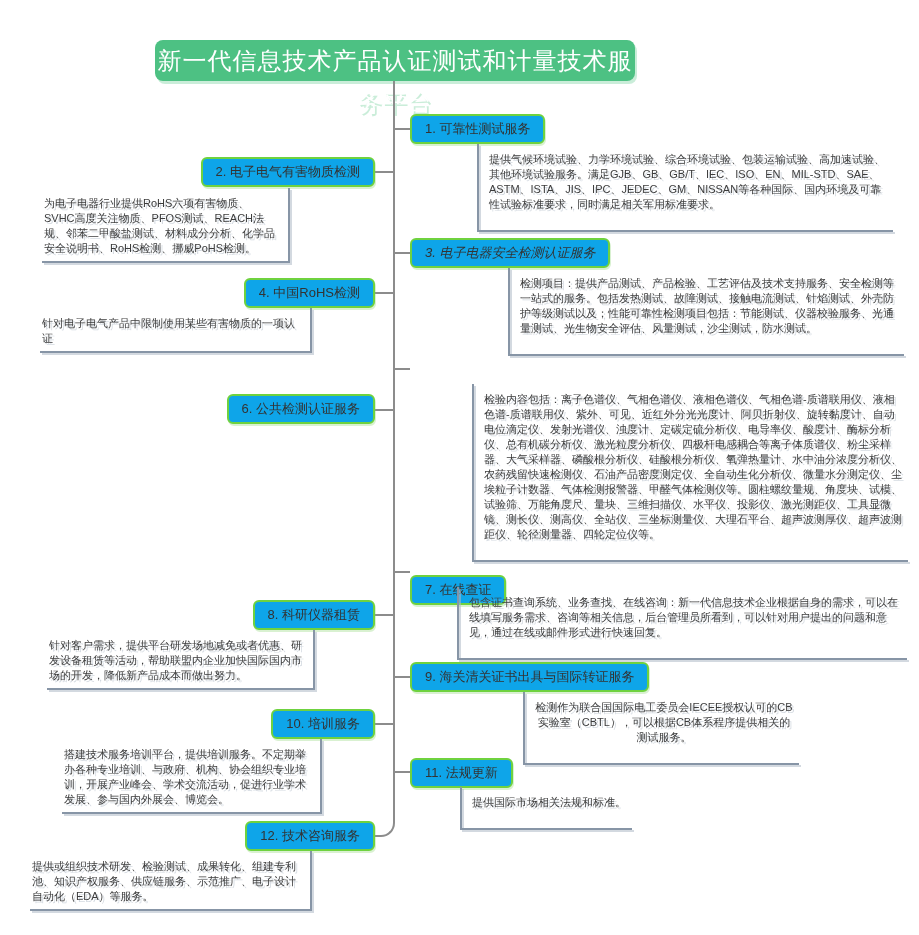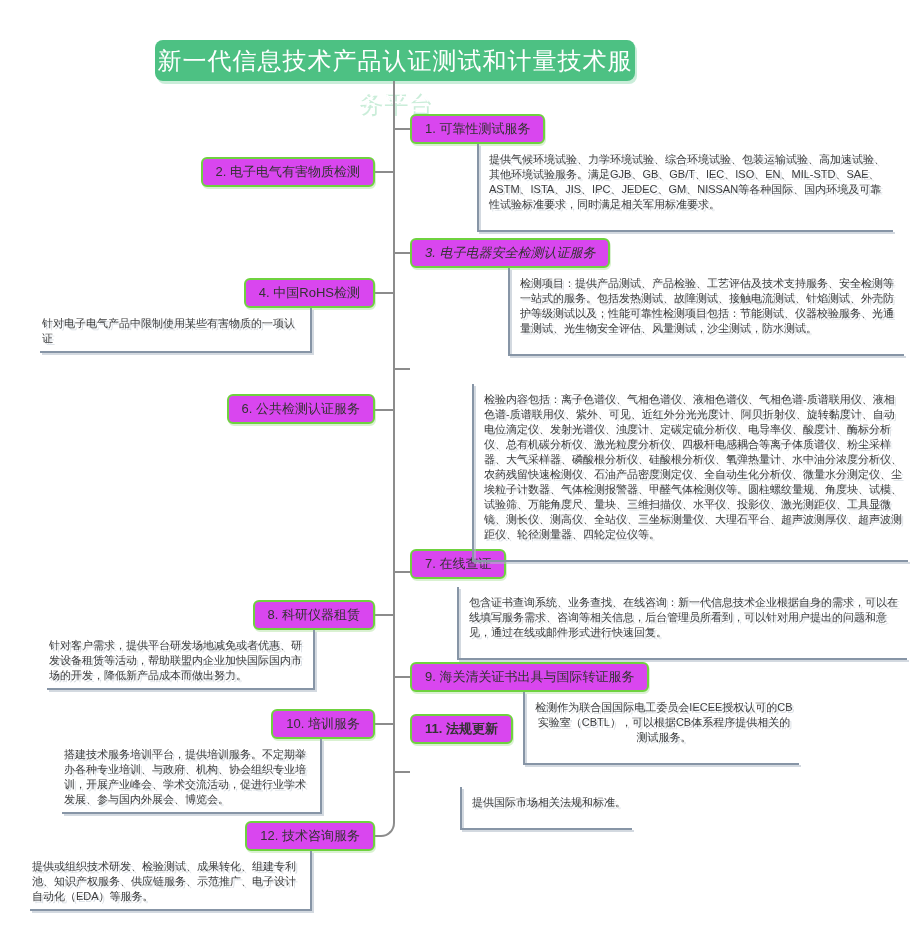--- a/index.html
+++ b/index.html
@@ -24,21 +24,21 @@
   .vline{width:2px;}
   .hline{height:2px;}
   .elbow{
     position:absolute;left:375px;top:821px;width:20px;height:16px;
     border-right:2px solid var(--connector);
     border-bottom:2px solid var(--connector);
     border-bottom-right-radius:14px;
   }
 
   .node{
-    position:absolute;background:#d946ef;border:2px solid var(--node-border);
+    position:absolute;background:#0ea5e9;border:2px solid var(--node-border);
     border-radius:6px;padding:3px 13px;font-size:13px;line-height:20px;
     color:#333333;white-space:nowrap;
     filter:drop-shadow(1px 2px 0 rgba(120,205,90,0.28));
   }
   .node.l{text-align:center;}
 
   .desc{
     position:absolute;font-size:11px;line-height:15px;color:var(--desc-text);
     filter:drop-shadow(2px 2px 0 rgba(175,185,198,0.55));
   }
@@ -58,23 +58,23 @@
   #c7{left:395px;top:571px;width:15px;}
   #c8{left:375px;top:614px;width:18px;}
   #c9{left:395px;top:676px;width:15px;}
   #c10{left:375px;top:723px;width:18px;}
   #c11{left:395px;top:771px;width:15px;}
 
   
   #b1{left:410px;top:114px;}
   #b3{left:410px;top:238px;font-style:italic;}
   #b5{left:410px;top:354px;}
-  #b7{left:410px;top:549px;}
+  #b7{left:410px;top:575px;}
   #b9{left:410px;top:662px;}
-  #b11{left:410px;top:714px;font-weight:bold;}
+  #b11{left:410px;top:758px;}
   
   #b2{right:544px;top:157px;}
   #b4{right:544px;top:278px;}
   #b6{right:544px;top:394px;}
   #b8{right:544px;top:600px;}
   #b10{right:544px;top:709px;}
   #b12{right:544px;top:821px;margin-left:40px;}
 
   
   #d1{left:477px;top:144px;width:416px;}
@@ -118,20 +118,21 @@
   <div class="node l" id="b4">4. 中国RoHS检测</div>
   <div class="node l" id="b6">6. 公共检测认证服务</div>
   <div class="node r" id="b7">7. 在线查证</div>
   <div class="node l" id="b8">8. 科研仪器租赁</div>
   <div class="node r" id="b9">9. 海关清关证书出具与国际转证服务</div>
   <div class="node l" id="b10">10. 培训服务</div>
   <div class="node r" id="b11">11. 法规更新</div>
   <div class="node l" id="b12">12. 技术咨询服务</div>
 
   <div class="desc r" id="d1">提供气候环境试验、力学环境试验、综合环境试验、包装运输试验、高加速试验、其他环境试验服务。满足GJB、GB、GB/T、IEC、ISO、EN、MIL-STD、SAE、ASTM、ISTA、JIS、IPC、JEDEC、GM、NISSAN等各种国际、国内环境及可靠性试验标准要求，同时满足相关军用标准要求。</div>
+  <div class="desc l" id="d2">为电子电器行业提供RoHS六项有害物质、SVHC高度关注物质、PFOS测试、REACH法规、邻苯二甲酸盐测试、材料成分分析、化学品安全说明书、RoHS检测、挪威PoHS检测。</div>
   <div class="desc r" id="d3">检测项目：提供产品测试、产品检验、工艺评估及技术支持服务、安全检测等一站式的服务。包括发热测试、故障测试、接触电流测试、针焰测试、外壳防护等级测试以及；性能可靠性检测项目包括：节能测试、仪器校验服务、光通量测试、光生物安全评估、风量测试，沙尘测试，防水测试。</div>
   <div class="desc l" id="d4">针对电子电气产品中限制使用某些有害物质的一项认证</div>
   <div class="desc r" id="d5">检验内容包括：离子色谱仪、气相色谱仪、液相色谱仪、气相色谱-质谱联用仪、液相色谱-质谱联用仪、紫外、可见、近红外分光光度计、阿贝折射仪、旋转黏度计、自动电位滴定仪、发射光谱仪、浊度计、定碳定硫分析仪、电导率仪、酸度计、酶标分析仪、总有机碳分析仪、激光粒度分析仪、四极杆电感耦合等离子体质谱仪、粉尘采样器、大气采样器、磷酸根分析仪、硅酸根分析仪、氧弹热量计、水中油分浓度分析仪、农药残留快速检测仪、石油产品密度测定仪、全自动生化分析仪、微量水分测定仪、尘埃粒子计数器、气体检测报警器、甲醛气体检测仪等。圆柱螺纹量规、角度块、试模、试验筛、万能角度尺、量块、三维扫描仪、水平仪、投影仪、激光测距仪、工具显微镜、测长仪、测高仪、全站仪、三坐标测量仪、大理石平台、超声波测厚仪、超声波测距仪、轮径测量器、四轮定位仪等。</div>
   <div class="desc r" id="d7">包含证书查询系统、业务查找、在线咨询：新一代信息技术企业根据自身的需求，可以在线填写服务需求、咨询等相关信息，后台管理员所看到，可以针对用户提出的问题和意见，通过在线或邮件形式进行快速回复。</div>
   <div class="desc l" id="d8">针对客户需求，提供平台研发场地减免或者优惠、研发设备租赁等活动，帮助联盟内企业加快国际国内市场的开发，降低新产品成本而做出努力。</div>
   <div class="desc r" id="d9">检测作为联合国国际电工委员会IECEE授权认可的CB实验室（CBTL），可以根据CB体系程序提供相关的测试服务。</div>
   <div class="desc l" id="d10">搭建技术服务培训平台，提供培训服务。不定期举办各种专业培训、与政府、机构、协会组织专业培训，开展产业峰会、学术交流活动，促进行业学术发展、参与国内外展会、博览会。</div>
   <div class="desc r" id="d11">提供国际市场相关法规和标准。</div>
   <div class="desc l" id="d12">提供或组织技术研发、检验测试、成果转化、组建专利池、知识产权服务、供应链服务、示范推广、电子设计自动化（EDA）等服务。</div>
 

